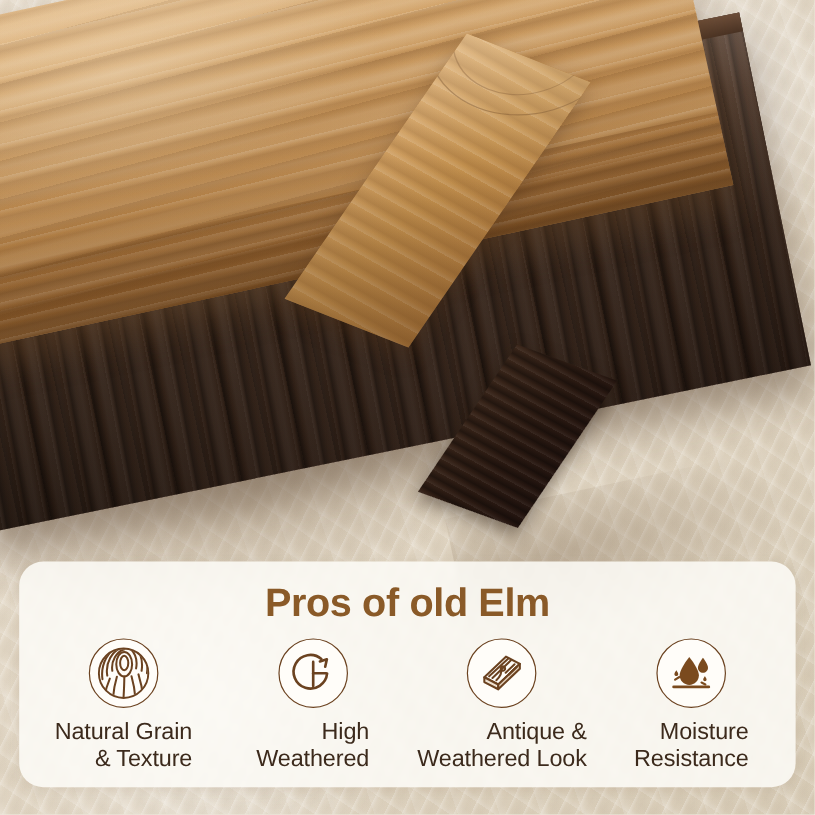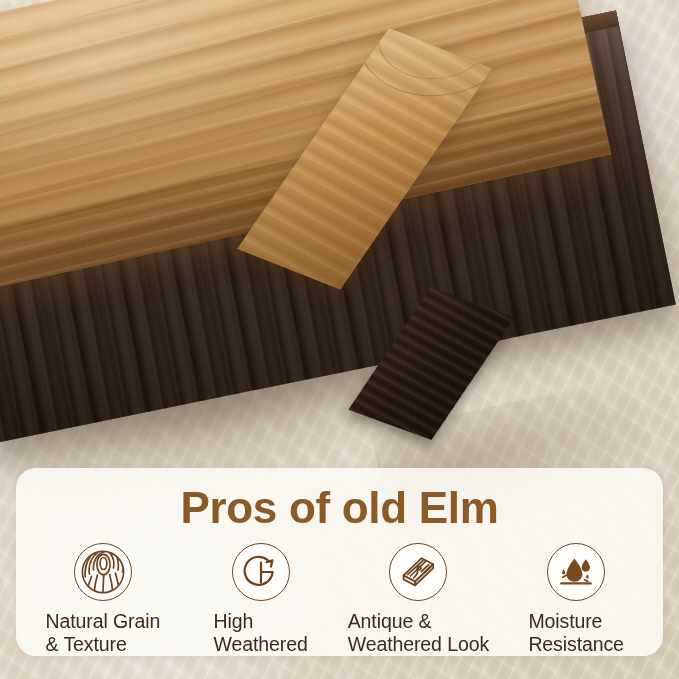--- a/index.html
+++ b/index.html
@@ -207,40 +207,40 @@
     height: 188px;
     box-sizing: border-box;
     border-radius: 20px;
     background: rgba(253,251,247,0.86);
     backdrop-filter: blur(2px);
     box-shadow: 0 2px 10px rgba(120,96,66,0.12);
     padding: 10px 0 0 0;
   }
   .card-title {
     text-align: center;
-    font-size: 44px;
+    font-size: 33px;
     font-weight: bold;
     color: #8a5a28;
     letter-spacing: -0.3px;
     margin: 7px 0 0 0;
     line-height: 1.05;
   }
 
   .features {
     display: flex;
     justify-content: space-between;
     align-items: flex-start;
     padding: 12px 8px 0 8px;
   }
   .feature {
     flex: 1 1 0;
     display: flex;
     flex-direction: column;
     align-items: center;
-    text-align: left;
+    text-align: right;
   }
   .icon-circle {
     width: 56px;
     height: 56px;
     border-radius: 50%;
     border: 1.6px solid #6b4220;
     background: #fffdf9;
     display: flex;
     align-items: center;
     justify-content: center;

